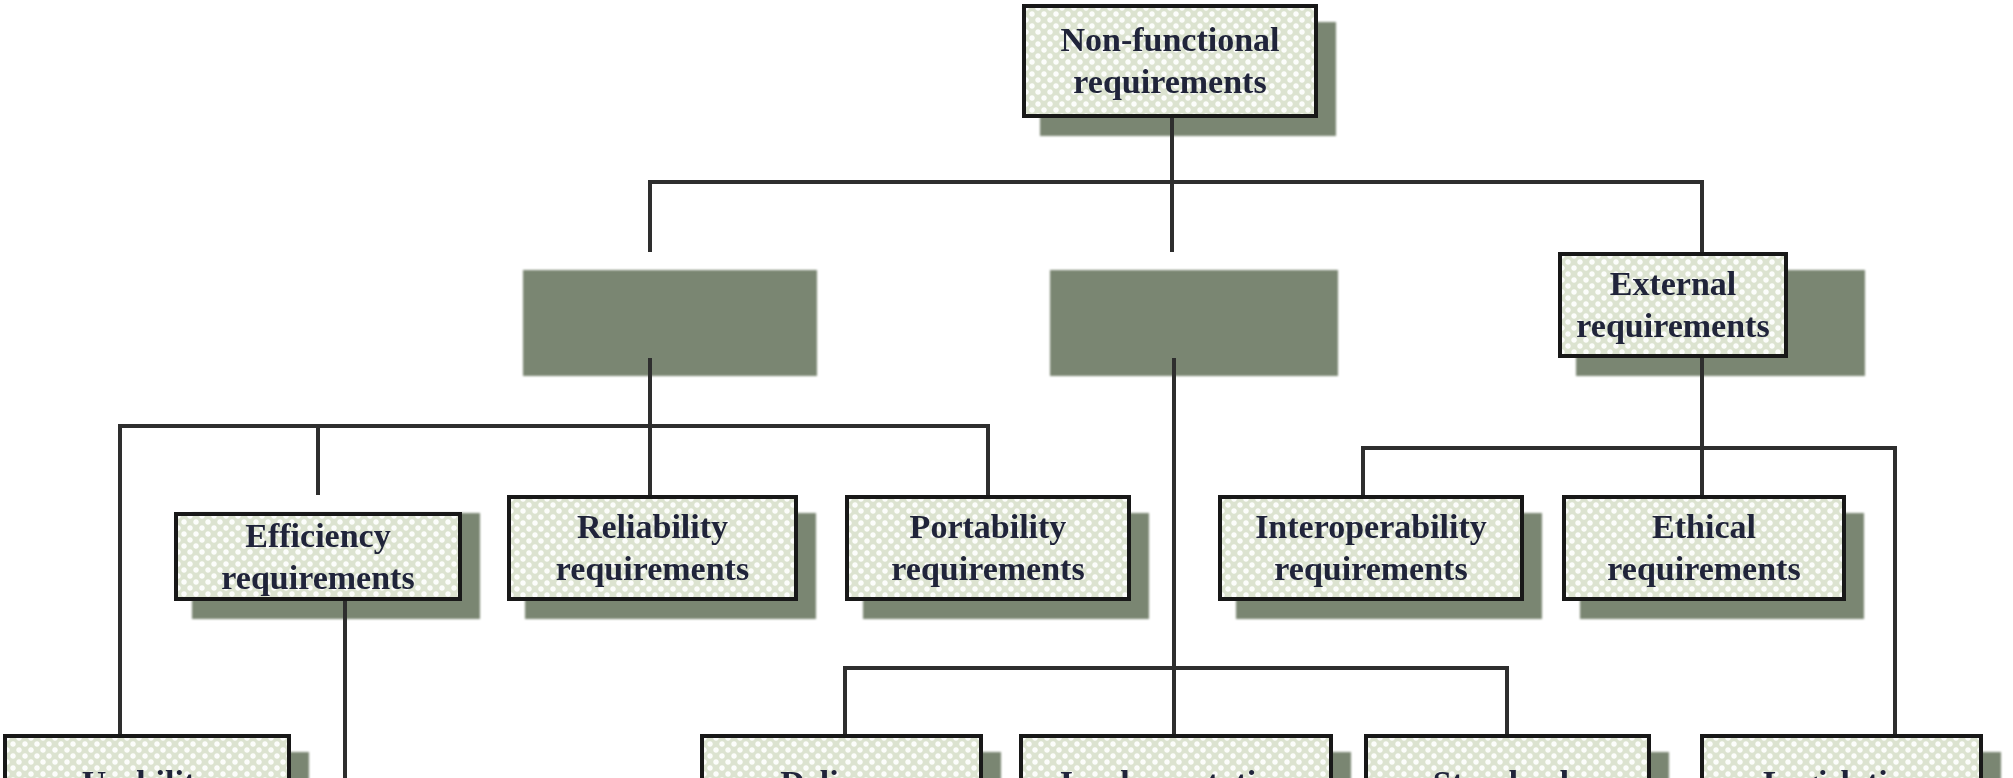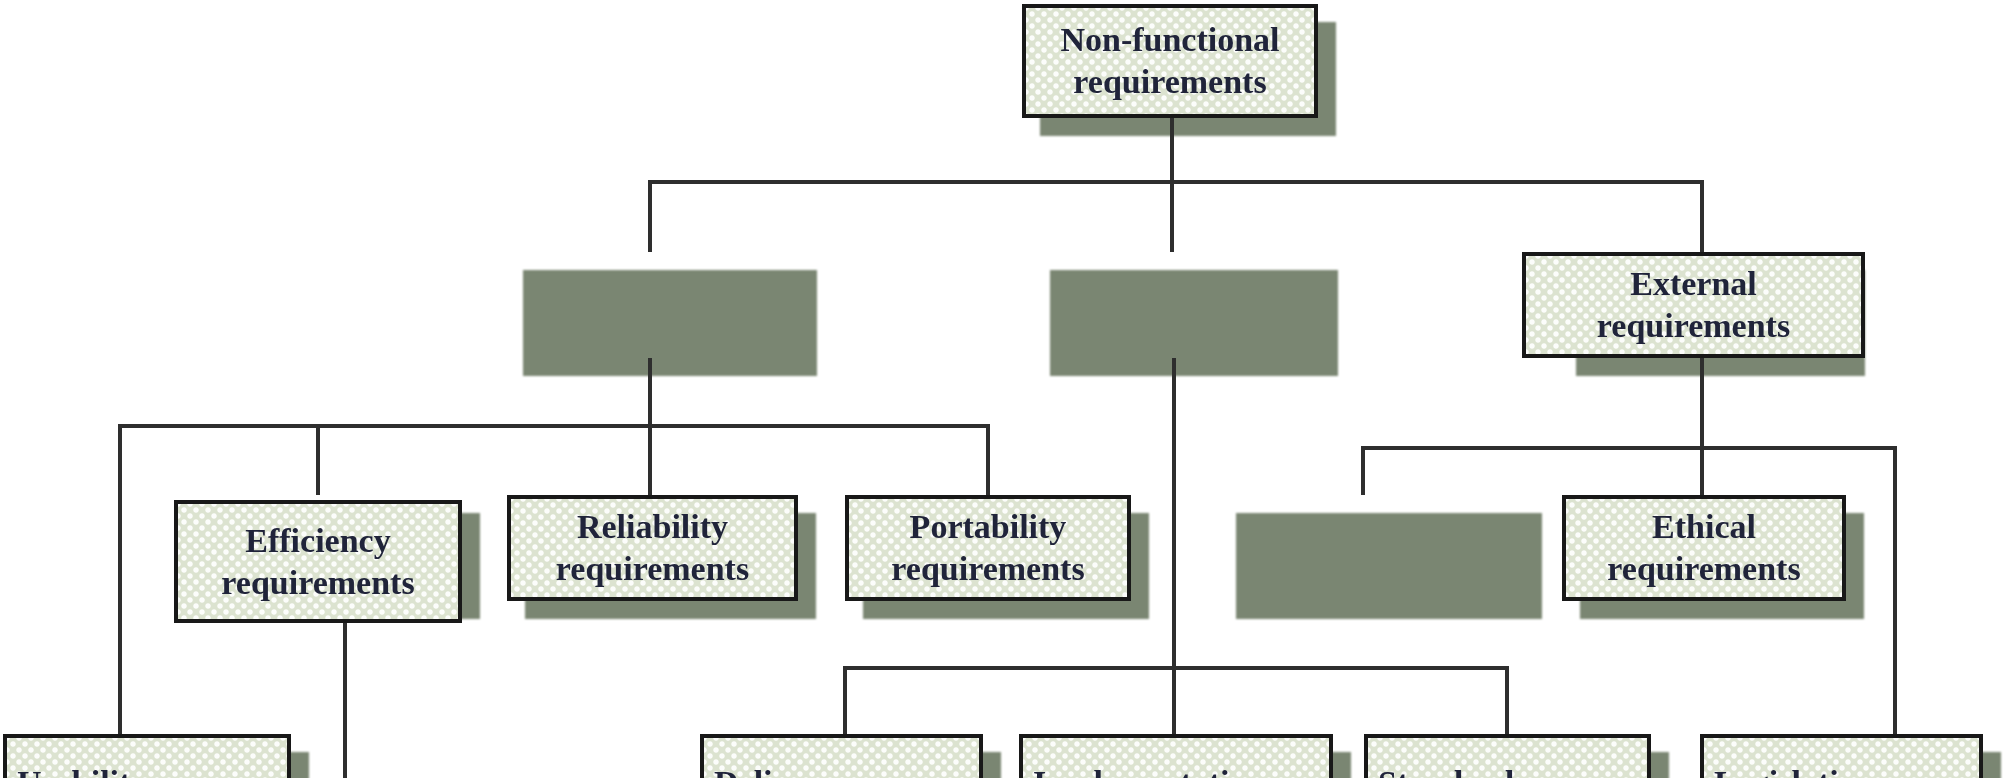--- a/index.html
+++ b/index.html
@@ -27,21 +27,21 @@
     border:4px solid #181818;
     background-color:#dce3d0;
     background-image:
       radial-gradient(circle, rgba(255,255,255,0.92) 2.2px, rgba(255,255,255,0) 3.2px),
       radial-gradient(circle, rgba(255,255,255,0.92) 2.2px, rgba(255,255,255,0) 3.2px);
     background-size:12px 12px;
     background-position:0 0,6px 6px;
     z-index:3;
     display:flex;
     align-items:center;
-    justify-content:flex-start;
+    justify-content:center;
     text-align:center;
   }
   .node .lbl{
     font-size:34px;
     line-height:42px;
     font-weight:bold;
     color:#20243a;
     padding:0 10px;
   }
   .node.partial{
@@ -92,32 +92,35 @@
   <div class="edge" style="left:1361px;top:446px;width:536px;height:4px"></div>
   <div class="edge" style="left:1361px;top:446px;width:4px;height:49px"></div>
   <div class="edge" style="left:1893px;top:446px;width:4px;height:288px"></div>
 
   <div class="edge" style="left:343px;top:601px;width:4px;height:177px"></div>
 
   <div class="node" style="left:1022px;top:4px;width:296px;height:114px">
     <span class="lbl">Non-functional requirements</span>
   </div>
 
-  <div class="node" style="left:1522px;top:252px;width:343px;height:106px">
+  <div class="node" style="left:1558px;top:252px;width:230px;height:106px">
     <span class="lbl">External requirements</span>
   </div>
 
-  <div class="node" style="left:174px;top:500px;width:288px;height:123px">
+  <div class="node" style="left:174px;top:512px;width:288px;height:89px">
     <span class="lbl">Efficiency requirements</span>
   </div>
   <div class="node" style="left:845px;top:495px;width:286px;height:106px">
     <span class="lbl">Portability requirements</span>
   </div>
   <div class="node" style="left:507px;top:495px;width:291px;height:106px">
     <span class="lbl">Reliability requirements</span>
+  </div>
+  <div class="node" style="left:1218px;top:495px;width:306px;height:106px">
+    <span class="lbl">Interoperability requirements</span>
   </div>
   <div class="node" style="left:1562px;top:495px;width:284px;height:106px">
     <span class="lbl">Ethical requirements</span>
   </div>
 
   <div class="node partial" style="left:3px;top:734px;width:288px;height:110px">
     <span class="lbl">Usability</span>
   </div>
   <div class="node partial" style="left:700px;top:734px;width:283px;height:110px">
     <span class="lbl">Delivery</span>

